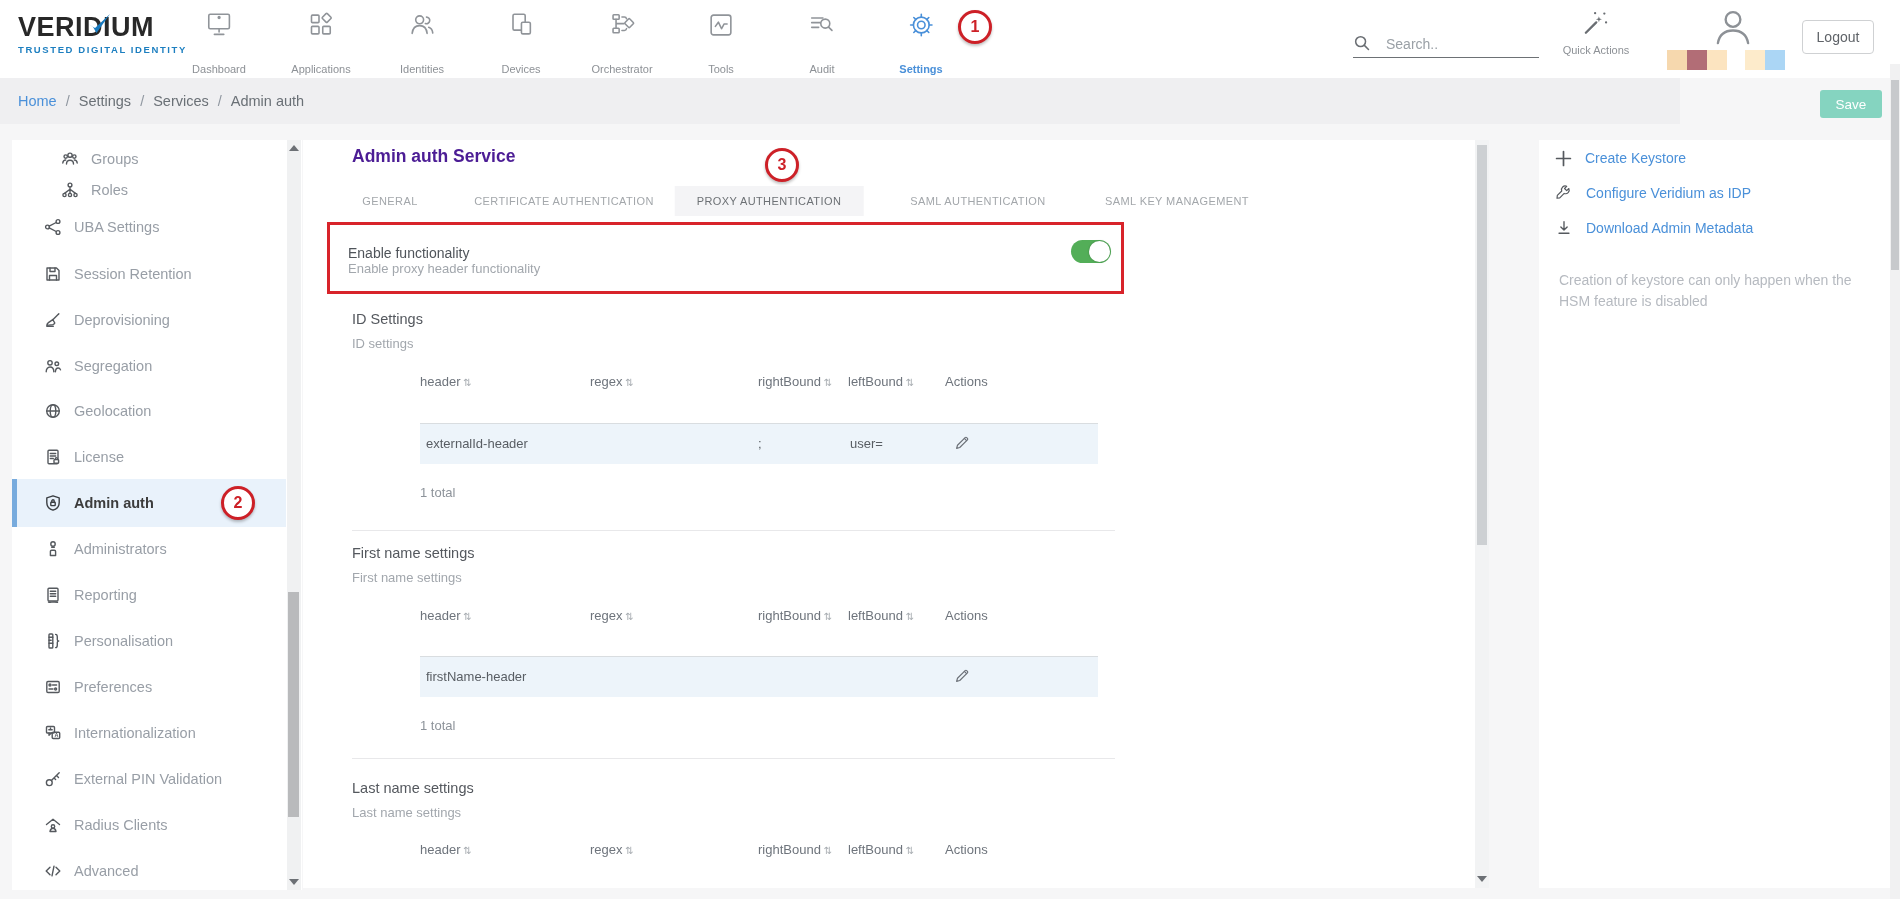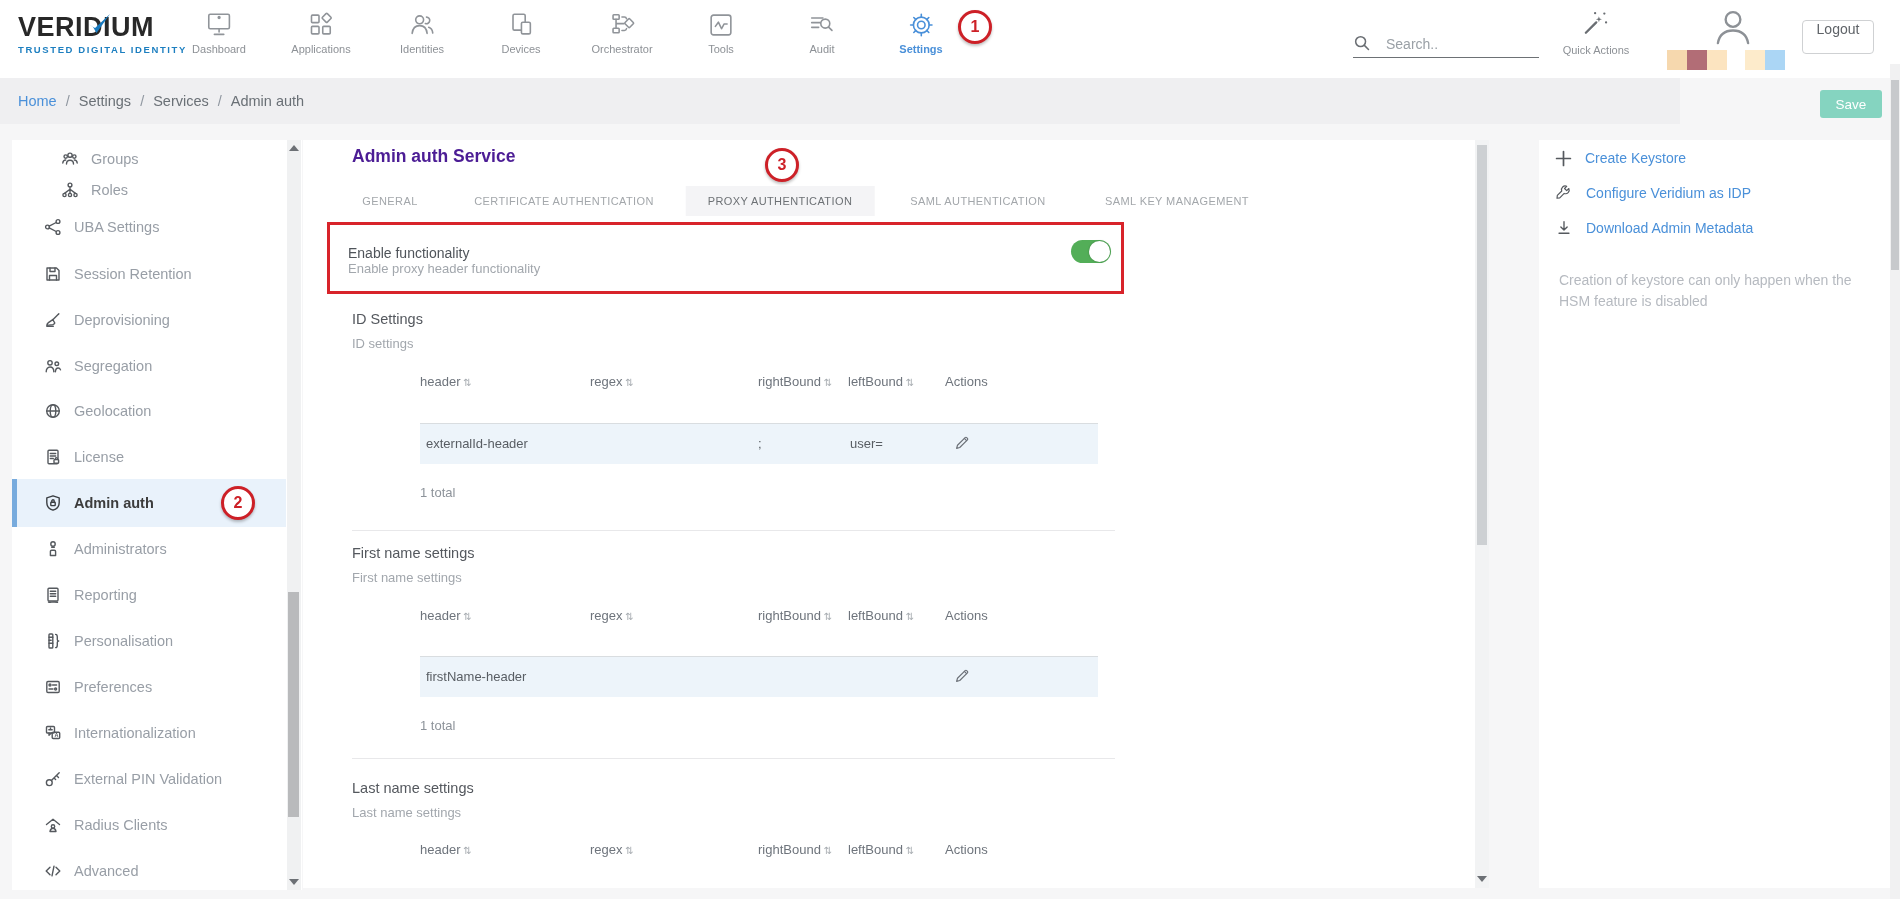--- a/index.html
+++ b/index.html
@@ -14,37 +14,37 @@
   .ic{stroke:#55595e;fill:none;stroke-width:1.4;stroke-linecap:round;stroke-linejoin:round}
   .nic{stroke:#909499;fill:none;stroke-width:1.7;stroke-linecap:round;stroke-linejoin:round}
 
   
   .topbar{left:0;top:0;width:1900px;height:78px;background:#fff}
   .logo{left:18px;top:12px;width:190px}
   .logo-word{font-size:27px;font-weight:bold;color:#282828;letter-spacing:.5px}
   .logo-tag{font-size:9.5px;font-weight:bold;color:#1d7fc0;letter-spacing:1.6px;margin-top:1px}
   .logo-check{position:absolute;left:69px;top:2px}
   .nav-item{position:absolute;top:10px;transform:translateX(-50%);text-align:center;cursor:pointer}
-  .nav-item .lbl{font-size:11px;color:#8d9196;margin-top:3px;white-space:nowrap}
+  .nav-item .lbl{font-size:11px;color:#8d9196;margin-top:23px;white-space:nowrap}
   .nav-item.active .lbl{color:var(--blue);font-weight:bold}
   .nav-item.active .nic{stroke:var(--blue)}
   .nav-item svg{margin:0 auto}
 
   .ann{position:absolute;width:34px;height:34px;border-radius:50%;border:3.5px solid var(--red);
        background:#fff;color:var(--red);font-weight:bold;font-size:16px;display:flex;
        align-items:center;justify-content:center;box-shadow:0 2px 3px rgba(0,0,0,.25)}
 
   .search{left:1353px;top:30px;width:186px;border-bottom:1px solid #6d7175;height:28px;display:flex;align-items:center;gap:14px}
   .search .ph{font-size:14px;color:#9aa0a6}
   .qa{left:1596px;top:8px;transform:translateX(-50%);text-align:center}
   .qa .lbl{font-size:11px;color:#8d9196;margin-top:6px;white-space:nowrap}
   .avatar{left:1712px;top:6px}
   .pal{top:50px;width:20px;height:20px}
   .logout{left:1802px;top:20px;width:72px;height:34px;background:#fff;border:1px solid #cfd1d3;border-radius:4px;
-          font-size:14px;color:#5f6368;display:flex;justify-content:center;cursor:pointer}
+          font-size:14px;color:#5f6368;display:flex;align-items:center;justify-content:center;cursor:pointer}
 
   
   .crumbbar{left:0;top:78px;width:1680px;height:46px;background:#efeff1}
   .crumbs{left:18px;top:0;height:46px;display:flex;align-items:center;gap:9px;font-size:14.5px}
   .crumbs .home{color:var(--blue);cursor:pointer}
   .crumbs .sep{color:#9097a0}
   .crumbs .it{color:#6a7076}
   .savebtn{left:1820px;top:90px;width:62px;height:28px;background:var(--mint);border-radius:3px;color:#fff;
            font-size:13.5px;display:flex;align-items:center;justify-content:center;cursor:pointer}
 
@@ -390,21 +390,21 @@
 
   <div class="abs card maincard">
     <div class="abs m-title">Admin auth Service</div>
 
     <div class="tab" style="left:87px">
         <span>GENERAL</span>
       </div>
     <div class="tab" style="left:261px">
         <span>CERTIFICATE AUTHENTICATION</span>
       </div>
-    <div class="tab active" style="left:477px">
+    <div class="tab active" style="left:466px">
         <span>PROXY AUTHENTICATION</span>
       </div>
     <div class="tab" style="left:675px">
         <span>SAML AUTHENTICATION</span>
       </div>
     <div class="tab" style="left:874px">
         <span>SAML KEY MANAGEMENT</span>
       </div>
 
     <div class="abs redbox">

